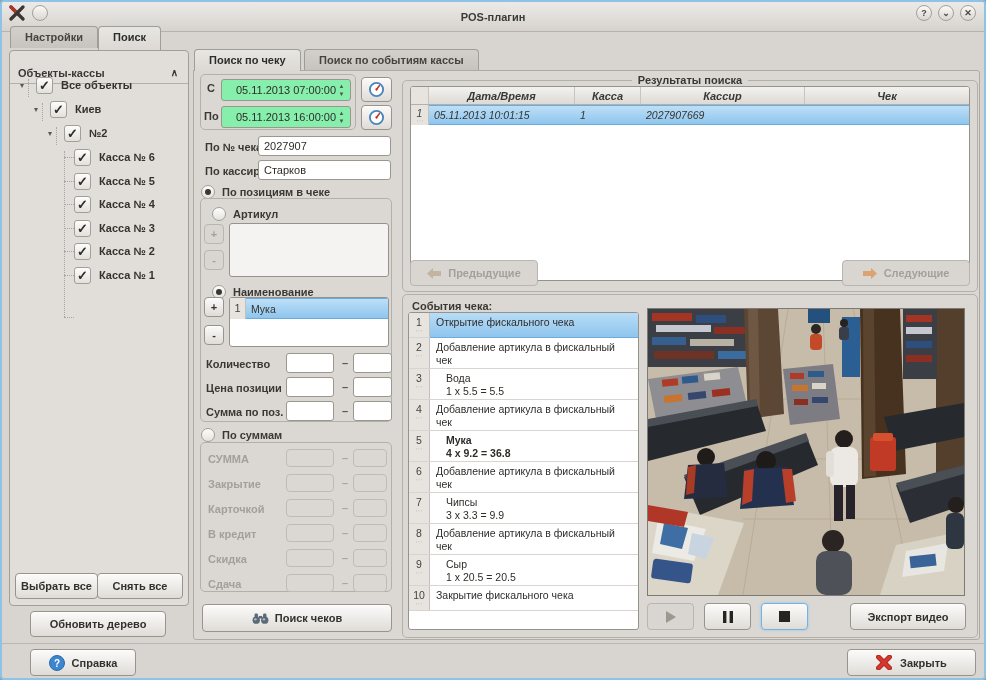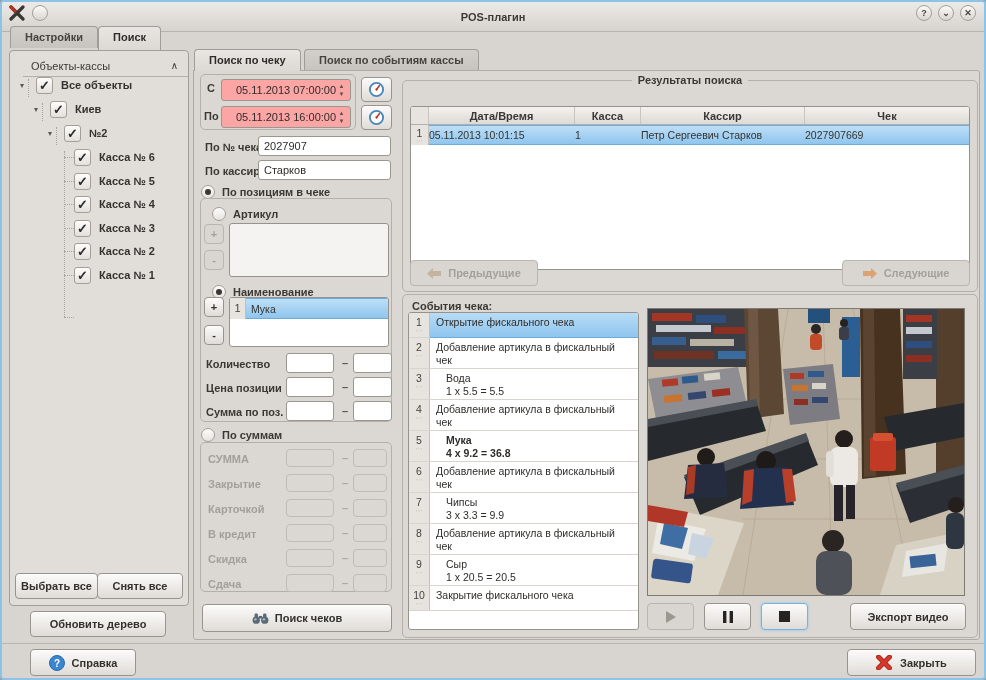--- a/index.html
+++ b/index.html
@@ -44,42 +44,42 @@
   .group-title { position:absolute; top:-7px; left:0; right:0; text-align:center; }
   .group-title span { background:#dbd8d3; padding:0 6px; font-weight:bold; color:#3a3834; }
   .checkbox {
     width:17px; height:17px; border-radius:3px; border:1px solid #a29f98;
     background:linear-gradient(#fdfdfc,#e3e0db); color:#2f2d2a; font-size:13px; font-weight:bold;
     text-align:center; line-height:15px;
   }
   .radio { width:14px; height:14px; border-radius:50%; border:1px solid #a29f98;
     background:linear-gradient(#fdfdfc,#e6e3de); position:relative; }
   .radio.sel::after { content:""; position:absolute; left:3px; top:3px; width:6px; height:6px; border-radius:50%; background:#3a3834; }
-  .spinbox { position:absolute; background:#fca5a5; border:1px solid #9a978f; border-radius:3px;
+  .spinbox { position:absolute; background:#86efac; border:1px solid #9a978f; border-radius:3px;
     text-align:center; line-height:20px; color:#2f2d2a; }
   .spin-arrows { position:absolute; right:4px; top:2px; width:9px; font-size:6px; line-height:8px; color:#55534f; text-align:center; }
   .lbl { position:absolute; font-weight:bold; color:#3a3834; }
   .lbl.dis { color:#a3a09b; }
   .dash { position:absolute; font-weight:bold; color:#55534f; }
   
-  .tree-header { position:absolute; left:0; top:5px; right:0; height:21px; border-bottom:1px solid #b3b0aa;
-    font-weight:normal; line-height:20px; padding-left:8px; color:#3a3834;margin-left:13px; }
+  .tree-header { position:absolute; left:0; top:12px; right:0; height:21px; border-bottom:1px solid #b3b0aa;
+    font-weight:bold; line-height:20px; padding-left:8px; color:#3a3834; }
   .tree-node { position:absolute; display:flex; align-items:center; gap:8px; height:18px; }
   .tree-arrow { font-size:8px; color:#5a5854; width:8px; }
   .tree-label { font-weight:bold; color:#34322e; }
   .tree-line { position:absolute; border-left:1px dotted #a8a5a0; }
   .tree-hline { position:absolute; border-top:1px dotted #a8a5a0; }
   
   .list-white { position:absolute; background:#fff; border:1px solid #96938d; border-radius:3px; overflow:hidden; }
   .sel-blue { background:linear-gradient(#bddff7,#8fc5ee); border-top:1px solid #6cacdc; border-bottom:1px solid #6cacdc; }
   .res-header { display:flex; height:18px; background:linear-gradient(#f4f2ef,#ddDAd5);
     border-bottom:1px solid #b3b0aa; font-weight:bold; color:#3a3834; }
   .res-header > div { border-right:1px solid #c8c5c0; display:flex; align-items:center; justify-content:center; }
   .res-row { display:flex; height:20px; font-size:10.5px; align-items:stretch; }
-  .res-row > div { display:flex; align-items:center; }
+  .res-row > div { display:flex; align-items:center; padding-left:5px; }
   .gutter { background:#e7e4df; border-right:1px solid #c3c0bb; color:#45433f; }
   .ev-row { display:flex; border-bottom:1px solid #d8d5d0; font-size:10.5px; }
   .ev-num { width:21px; background:#e7e4df; border-right:1px solid #c3c0bb; text-align:center; padding-top:3px; color:#45433f; flex:none; }
   .ev-body { flex:1; padding:3px 4px 0 6px; line-height:13px; color:#2f2d2a; }
   .ev-body.ind { padding-left:16px; }
   .ev-s { height:25px; } .ev-d { height:31px; }
   .ev-sel .ev-body { background:linear-gradient(#bddff7,#8fc5ee); margin:-3px 0 0 0; padding-top:6px; height:28px; border-bottom:1px solid #6cacdc; }
   .grip { display:block; font-size:7px; color:#b0ada8; line-height:5px; }
   
   .pb-btn { position:absolute; width:47px; height:27px; }
@@ -296,36 +296,35 @@
       <rect x="8" y="4" width="4" height="3" fill="#5c6a77"></rect>
       <circle cx="4" cy="8" r="1.4" fill="#aebcc8"></circle>
       <circle cx="14" cy="8" r="1.4" fill="#aebcc8"></circle>
     </svg>
     <span>Поиск чеков</span>
   </div>
 
   <div class="group-box" style="left:400px; top:78px; width:576px; height:212px;">
     <div class="group-title"><span>Результаты поиска</span></div>
   </div>
-  <div class="list-white" style="left:408px; top:104px; width:560px; height:164px;">
+  <div class="list-white" style="left:408px; top:84px; width:560px; height:195px;font-style:italic;">
     <div class="res-header">
       <div style="width:18px;" class="gutter"></div>
       <div style="width:146px;">Дата/Время</div>
       <div style="width:66px;">Касса</div>
       <div style="width:164px;">Кассир</div>
       <div style="flex:1; border-right:none;">Чек</div>
     </div>
     <div class="res-row">
       <div class="gutter" style="width:18px; justify-content:center; padding-left:0; flex-direction:column; line-height:10px;">
         <span>1</span>
         <span class="grip">⋯</span>
       </div>
       <div class="sel-blue" style="width:146px;">05.11.2013 10:01:15</div>
       <div class="sel-blue" style="width:66px;">1</div>
-      <div class="sel-blue" style="width:164px;">Петр Сергеевич Старков</div>
       <div class="sel-blue" style="flex:1;">2027907669</div>
     </div>
   </div>
   <div class="btn disabled" style="position:absolute; left:408px; top:258px; width:128px; height:26px; gap:7px;">
     <svg width="14" height="11" viewBox="0 0 14 11">
       <path d="M6 0 L6 3 L14 3 L14 8 L6 8 L6 11 L0 5.5 Z" fill="#c2b4a0"></path>
     </svg>
     <span>Предыдущие</span>
   </div>
   <div class="btn disabled" style="position:absolute; left:840px; top:258px; width:128px; height:26px; gap:7px;">

